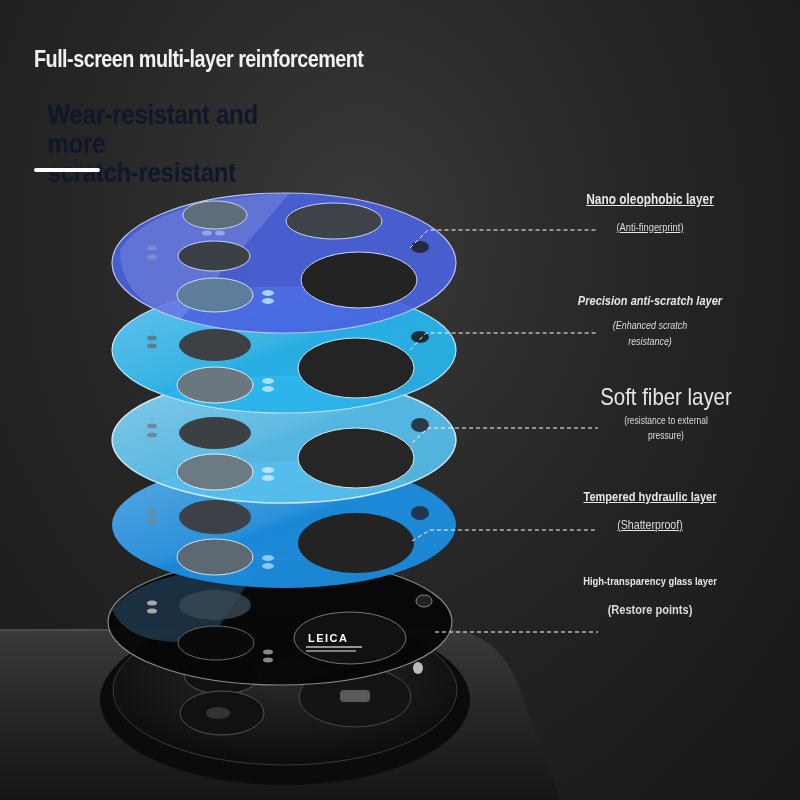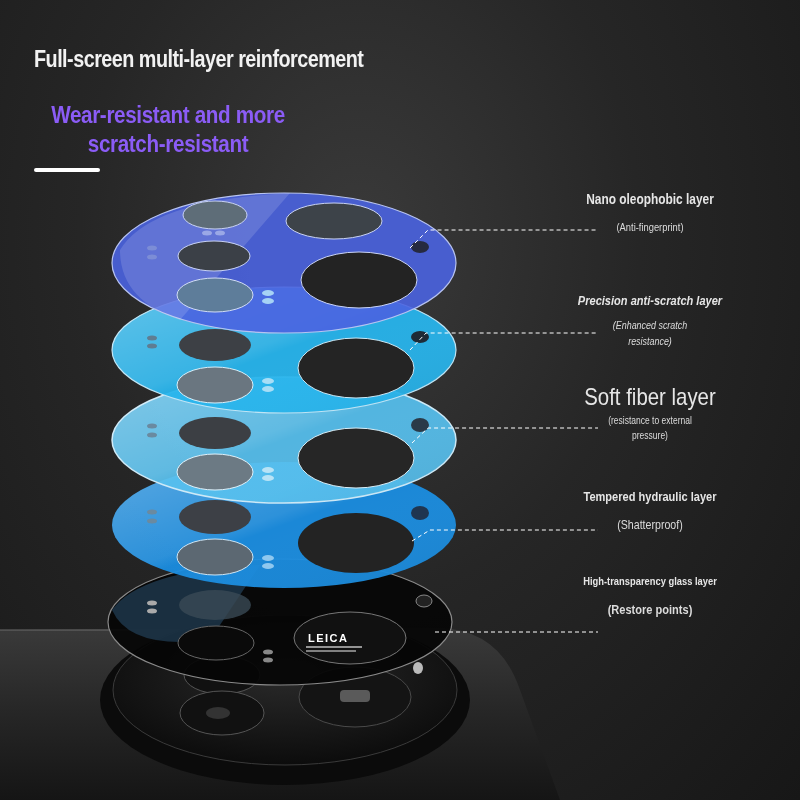--- a/index.html
+++ b/index.html
@@ -10,42 +10,42 @@
       color:#eaeaea;
     }
     .headline {
       position:absolute; left:34px; top:46px;
       font-size:23px; font-weight:bold; letter-spacing:-0.6px;
       transform: scaleX(0.86); transform-origin:left top; white-space:nowrap;
       color:#f2f2f2;
     }
     .subhead {
       position:absolute; left:28px; top:100px; width:280px;
-      text-align:center; font-size:24px; font-weight:bold; line-height:29px;
-      letter-spacing:-0.4px; color:#8b5cf6;
+      text-align:left; font-size:28px; font-weight:bold; line-height:29px;
+      letter-spacing:-0.4px; color:#0f172a;
     }
     .subhead span { display:block; transform: scaleX(0.86); }
     .underline-bar {
       position:absolute; left:34px; top:168px; width:66px; height:4px;
       background:#fff; border-radius:2px;
     }
     svg.scene { position:absolute; left:0; top:0; }
     .label { position:absolute; text-align:center; white-space:nowrap; color:#e6e6e6; }
     .label .t { display:block; font-weight:bold; transform:scaleX(0.85); }
     .label .s { display:block; transform:scaleX(0.85); color:#dcdcdc; }
-    .lbl-1 { left:560px; top:191px; width:180px; }
+    .lbl-1 { left:560px; top:191px; width:180px;text-decoration:underline; }
     .lbl-1 .t { font-size:14px; }
     .lbl-1 .s { font-size:11px; margin-top:14px; }
     .lbl-2 { left:550px; top:293px; width:200px;font-style:italic; }
     .lbl-2 .t { font-size:13px; }
     .lbl-2 .s { font-size:10.5px; margin-top:9px; line-height:16px; }
-    .lbl-3 { left:560px; top:383px; width:180px; }
+    .lbl-3 { left:576px; top:383px; width:180px; }
     .lbl-3 .t { font-size:24px; font-weight:normal; }
     .lbl-3 .s { font-size:10px; margin-top:2px; line-height:15px; }
-    .lbl-4 { left:550px; top:489px; width:200px; }
+    .lbl-4 { left:550px; top:489px; width:200px;text-decoration:underline; }
     .lbl-4 .t { font-size:13px; }
     .lbl-4 .s { font-size:12.5px; margin-top:14px; }
     .lbl-5 { left:550px; top:575px; width:200px; }
     .lbl-5 .t { font-size:11px; }
     .lbl-5 .s { font-size:13px; margin-top:15px; font-weight:bold; }
   </style>
 </head>
 <body>
 
 <div class="headline">Full-screen multi-layer reinforcement</div>

